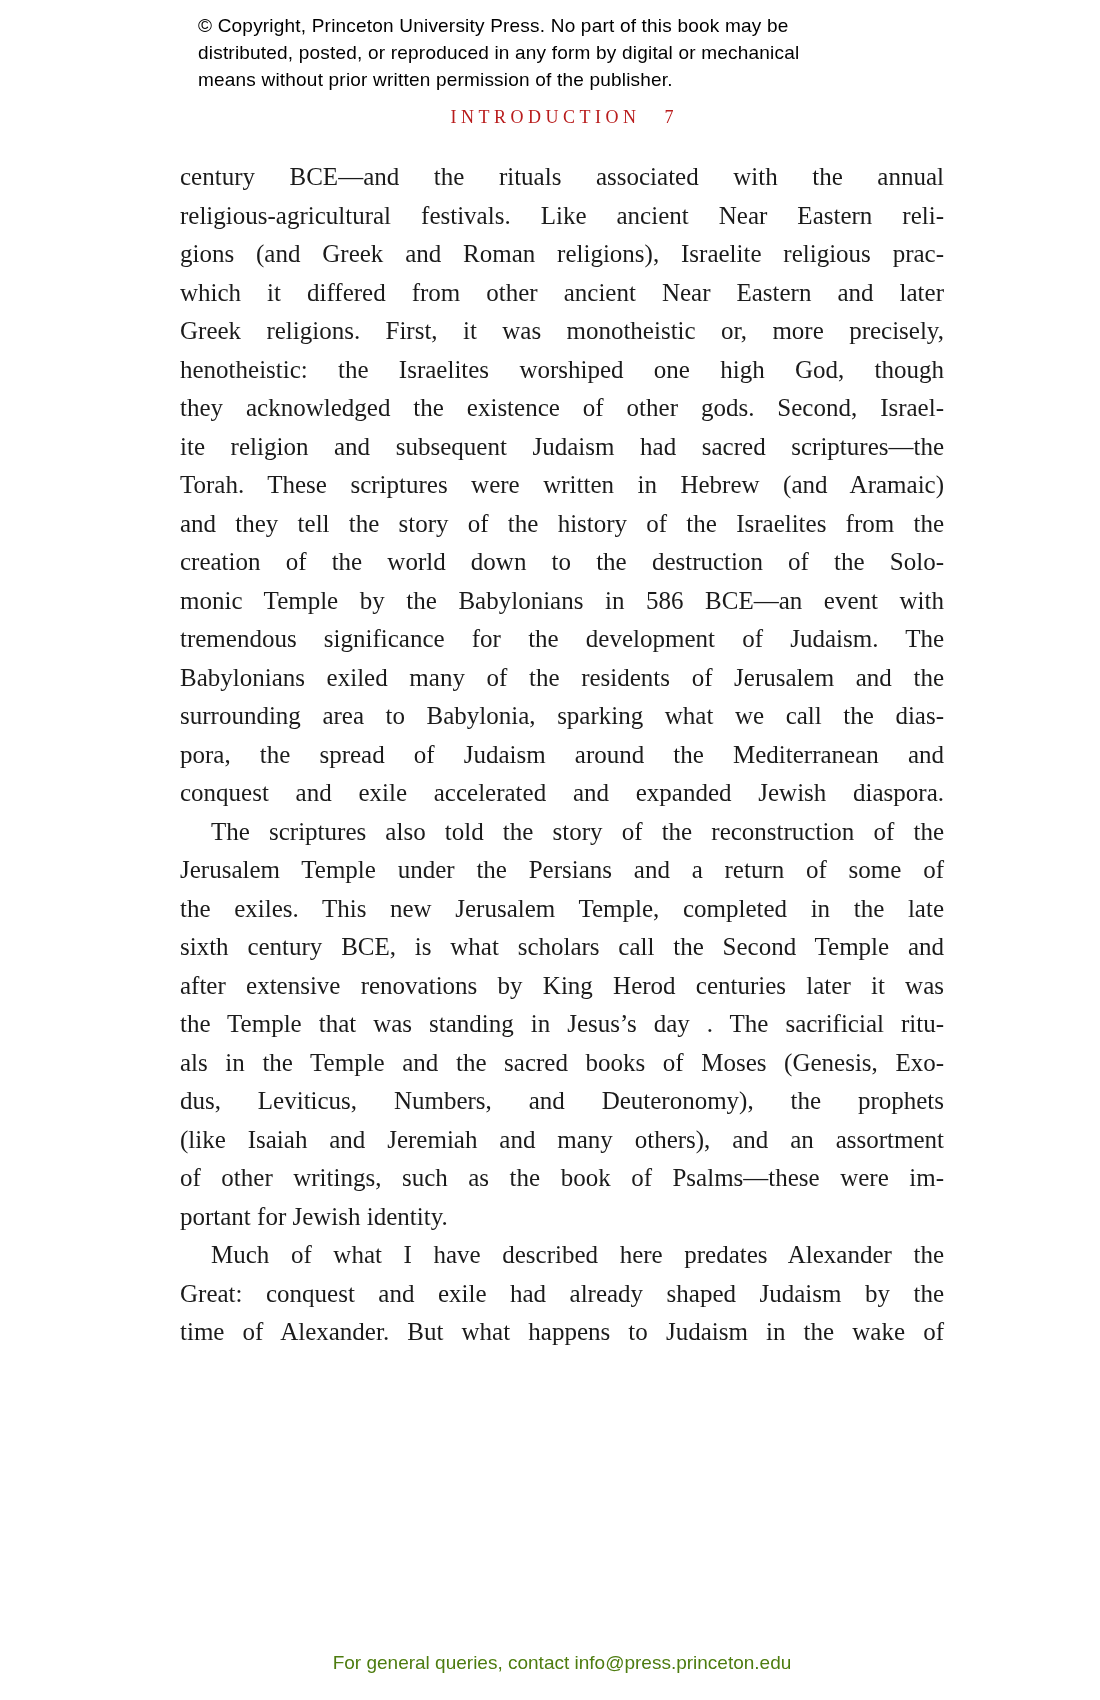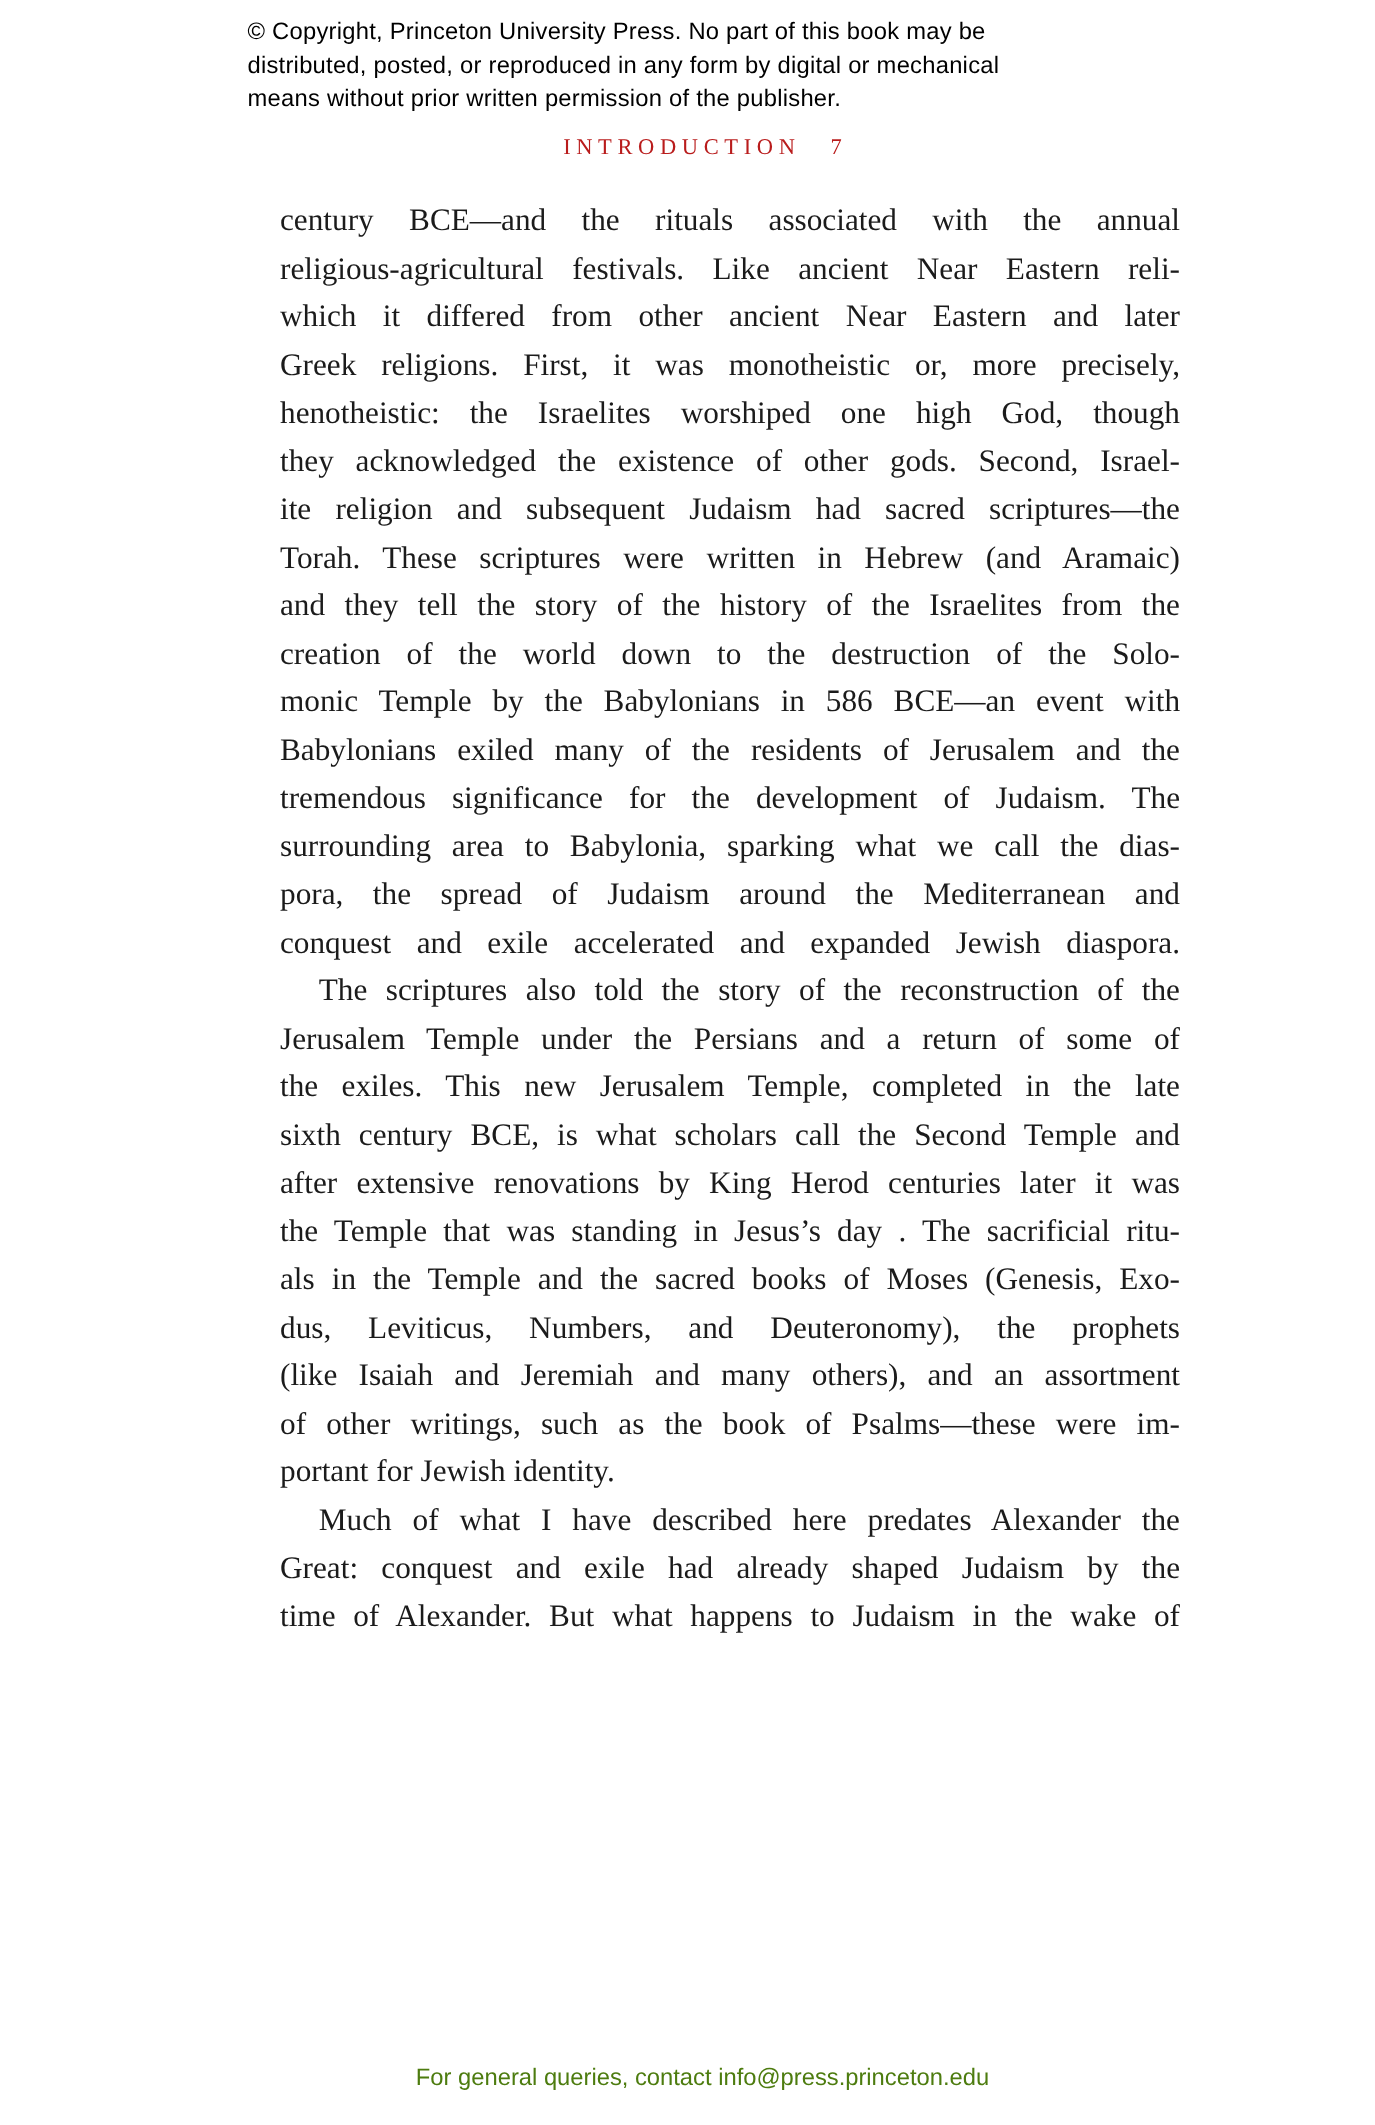--- a/index.html
+++ b/index.html
@@ -27,21 +27,21 @@
     font-size: 18px; color: #b91c1c;
   }
   .rh-title { letter-spacing: 4.5px; }
   .rh-page { margin-left: 24px; letter-spacing: 0; }
   .body-text {
     position: absolute; left: 168px; top: 158px; width: 764px;
     font-family: "Liberation Serif", serif;
     font-size: 25px; line-height: 38.5px;
     color: #1b1b1b;
   }
-  .line { text-align: justify; text-align-last: justify; margin-left: 44px; }
+  .line { text-align: justify; text-align-last: justify; }
   .line.noj { text-align-last: left; }
   .line.indent { text-indent: 31px; }
   .footer {
     position: absolute; top: 1652px; left: 0; width: 1100px;
     text-align: center;
     font-family: "Liberation Sans", sans-serif;
     font-size: 19px; color: #4d7c0f;
   }
 </style>
 </head>
@@ -55,31 +55,32 @@
     <div>means without prior written permission of the publisher.</div>
   </div>
 
   <div class="running-head">
     <span class="rh-title">INTRODUCTION</span><span class="rh-page">7</span>
   </div>
 
   <div class="body-text">
       <div class="line">century BCE—and the rituals associated with the annual</div>
       <div class="line">religious-agricultural festivals. Like ancient Near Eastern reli-</div>
+      <div class="line">gions (and Greek and Roman religions), Israelite religious prac-</div>
       <div class="line">which it differed from other ancient Near Eastern and later</div>
       <div class="line">Greek religions. First, it was monotheistic or, more precisely,</div>
       <div class="line">henotheistic: the Israelites worshiped one high God, though</div>
       <div class="line">they acknowledged the existence of other gods. Second, Israel-</div>
       <div class="line">ite religion and subsequent Judaism had sacred scriptures—the</div>
       <div class="line">Torah. These scriptures were written in Hebrew (and Aramaic)</div>
       <div class="line">and they tell the story of the history of the Israelites from the</div>
       <div class="line">creation of the world down to the destruction of the Solo-</div>
       <div class="line">monic Temple by the Babylonians in 586 BCE—an event with</div>
+      <div class="line">tremendous significance for the development of Judaism. The</div>
       <div class="line">Babylonians exiled many of the residents of Jerusalem and the</div>
-      <div class="line">tremendous significance for the development of Judaism. The</div>
       <div class="line">surrounding area to Babylonia, sparking what we call the dias-</div>
       <div class="line">pora, the spread of Judaism around the Mediterranean and</div>
       <div class="line">conquest and exile accelerated and expanded Jewish diaspora.</div>
       <div class="line indent">The scriptures also told the story of the reconstruction of the</div>
       <div class="line">Jerusalem Temple under the Persians and a return of some of</div>
       <div class="line">the exiles. This new Jerusalem Temple, completed in the late</div>
       <div class="line">sixth century BCE, is what scholars call the Second Temple and</div>
       <div class="line">after extensive renovations by King Herod centuries later it was</div>
       <div class="line">the Temple that was standing in Jesus’s day . The sacrificial ritu-</div>
       <div class="line">als in the Temple and the sacred books of Moses (Genesis, Exo-</div>

